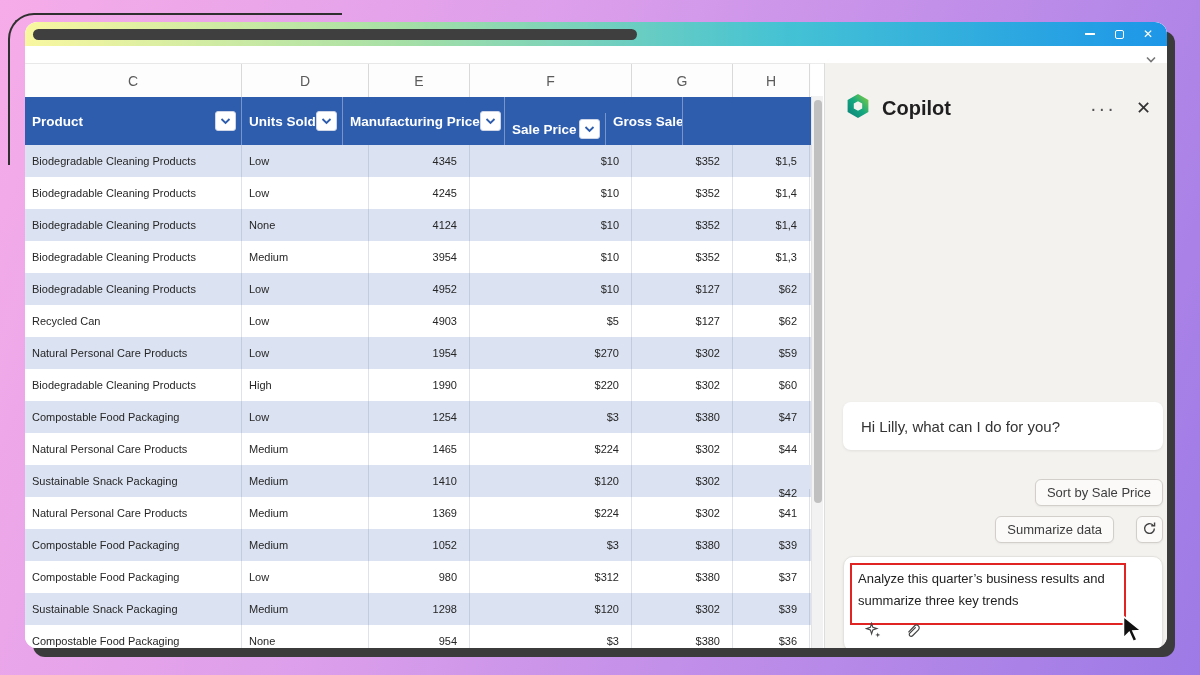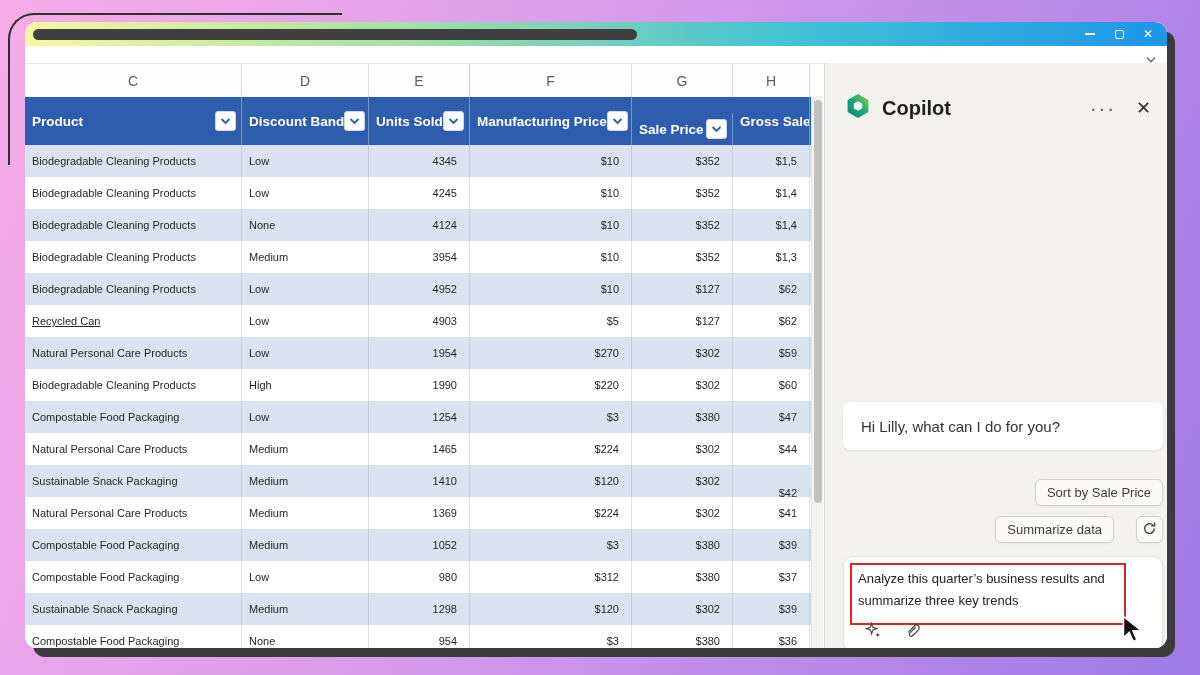--- a/index.html
+++ b/index.html
@@ -123,28 +123,20 @@
       </div>
     <div class="thead" id="thead">
         <div class="hcell" style="width: 217px;">
           <span>Product</span>
           <div class="fbtn">
             <svg width="11" height="8" viewBox="0 0 11 8">
               <polyline points="1.5,2 5.5,6 9.5,2" fill="none" stroke="#2e5dae" stroke-width="1.8"></polyline>
             </svg>
           </div>
         </div>
-        <div class="hcell" style="width: 127px;">
-          <span>Discount Band</span>
-          <div class="fbtn">
-            <svg width="11" height="8" viewBox="0 0 11 8">
-              <polyline points="1.5,2 5.5,6 9.5,2" fill="none" stroke="#2e5dae" stroke-width="1.8"></polyline>
-            </svg>
-          </div>
-        </div>
         <div class="hcell" style="width: 101px;">
           <span>Units Sold</span>
           <div class="fbtn">
             <svg width="11" height="8" viewBox="0 0 11 8">
               <polyline points="1.5,2 5.5,6 9.5,2" fill="none" stroke="#2e5dae" stroke-width="1.8"></polyline>
             </svg>
           </div>
         </div>
         <div class="hcell" style="width: 162px;">
           <span>Manufacturing Price</span>
@@ -201,21 +193,21 @@
         </div>
         <div class="trow band">
           <div class="cell" style="width: 217px;">Biodegradable Cleaning Products</div>
           <div class="cell" style="width: 127px;">Low</div>
           <div class="cell num" style="width: 101px;">4952</div>
           <div class="cell num" style="width: 162px;">$10</div>
           <div class="cell num" style="width: 101px;">$127</div>
           <div class="cell num" style="width: 77px;">$62</div>
         </div>
         <div class="trow">
-          <div class="cell" style="width: 217px; text-decoration: underline;">Recycled Can</div>
+          <div class="cell" style="width: 217px;">Recycled Can</div>
           <div class="cell" style="width: 127px;">Low</div>
           <div class="cell num" style="width: 101px;">4903</div>
           <div class="cell num" style="width: 162px;">$5</div>
           <div class="cell num" style="width: 101px;">$127</div>
           <div class="cell num" style="width: 77px;">$62</div>
         </div>
         <div class="trow band">
           <div class="cell" style="width: 217px;">Natural Personal Care Products</div>
           <div class="cell" style="width: 127px;">Low</div>
           <div class="cell num" style="width: 101px;">1954</div>

